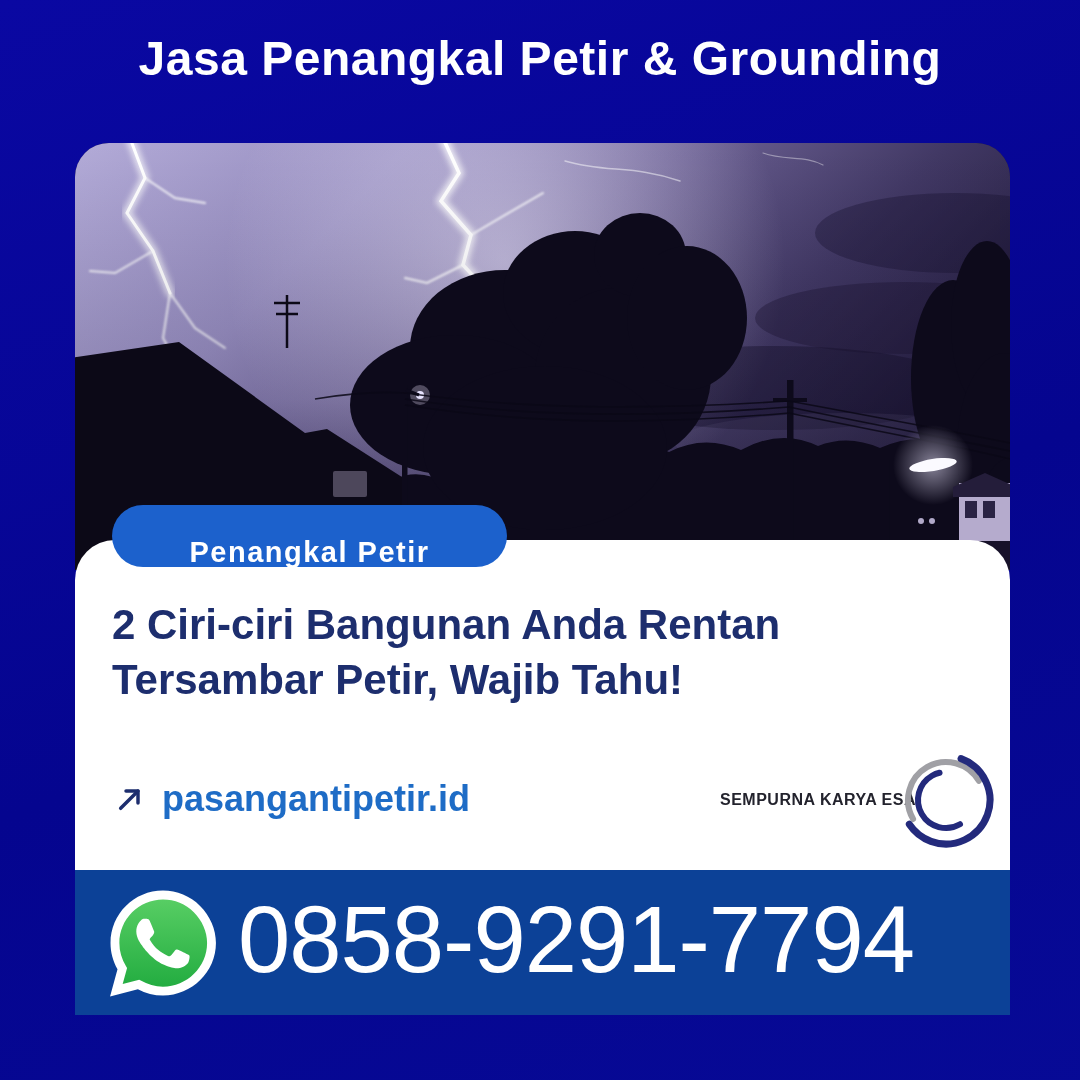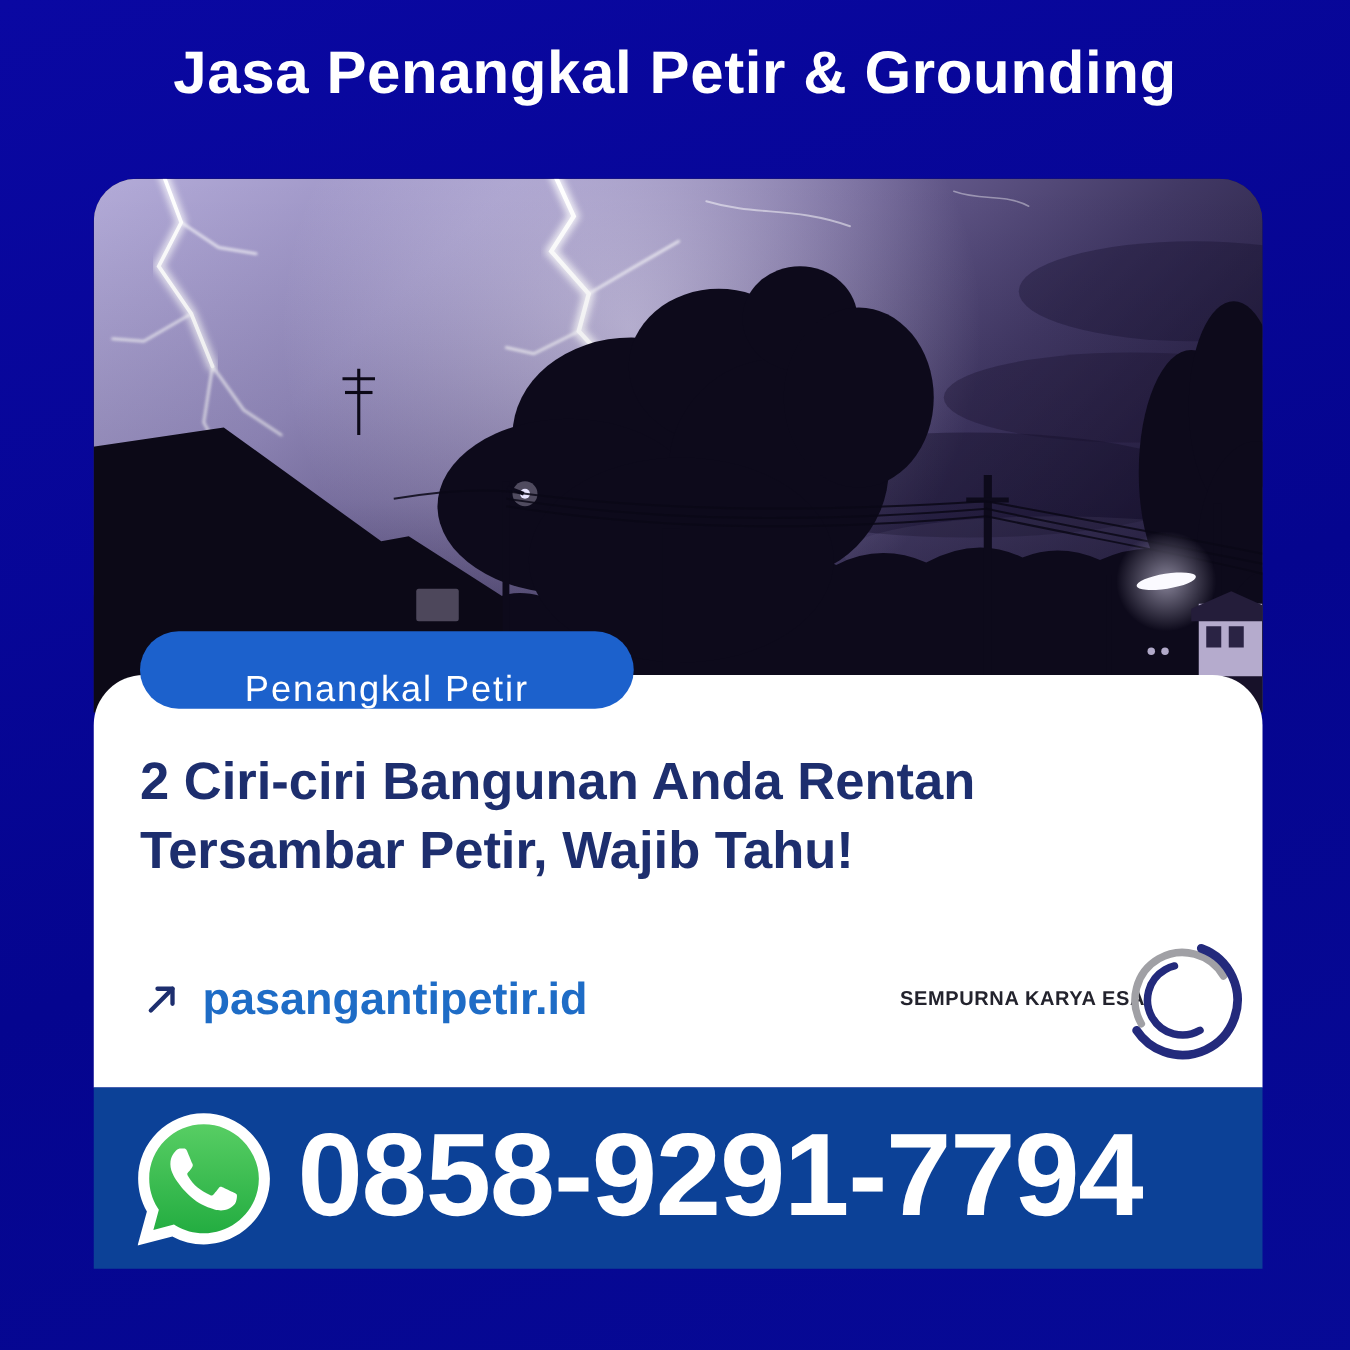--- a/index.html
+++ b/index.html
@@ -12,38 +12,38 @@
   
   .photo{position:absolute;left:75px;top:143px;width:935px;height:427px;
     border-radius:34px 34px 0 0;overflow:hidden;background:#241d3f;}
   .photo svg{display:block;width:935px;height:427px;}
   
   .card{position:absolute;left:75px;top:540px;width:935px;height:330px;
     background:#ffffff;border-radius:40px 40px 0 0;}
   
   .badge{position:absolute;left:112px;top:505px;width:395px;height:62px;
     background:#1c61cc;border-radius:31px;display:flex;align-items:center;justify-content:center;z-index:5;}
-  .badge span{color:#ffffff;font-size:29px;font-weight:400;letter-spacing:1.5px;margin-top:32px;}
+  .badge span{color:#ffffff;font-size:29px;font-weight:700;letter-spacing:1.5px;margin-top:32px;}
   
   .headline{position:absolute;left:37px;top:58px;max-width:820px;margin:0;
     color:#1d2e6e;font-size:42px;font-weight:700;line-height:1.3;letter-spacing:0;}
   
   .weblink{position:absolute;left:39px;top:238px;display:flex;align-items:center;gap:16px;cursor:pointer;text-align:center;}
   .weblink .arrow{width:32px;height:32px;flex:0 0 auto;}
   .weblink span{color:#1e6cc6;font-size:36px;font-weight:700;letter-spacing:0;}
   
   .logo{position:absolute;right:22px;top:205px;width:300px;height:110px;}
   .logo .company{position:absolute;right:72px;top:46px;white-space:nowrap;
     color:#23232d;font-size:16px;font-weight:800;letter-spacing:.5px;}
   .logo .swirl{position:absolute;right:-8px;top:5px;width:100px;height:100px;}
   
   .bar{position:absolute;left:75px;top:870px;width:935px;height:145px;
     background:#0c4197;display:flex;align-items:center;padding-left:35px;box-sizing:border-box;cursor:pointer;}
   .bar .wa{width:106px;height:121px;flex:0 0 auto;margin-top:2px;}
-  .bar .phone{color:#ffffff;font-size:94px;font-weight:700;letter-spacing:-1px;margin-left:22px;margin-top:-6px;white-space:nowrap;}
+  .bar .phone{color:#ffffff;font-size:94px;font-weight:400;letter-spacing:-1px;margin-left:22px;margin-top:-6px;white-space:nowrap;}
 </style>
 </head>
 <body>
 
 <div class="canvas">
 
   <h1 class="title">Jasa Penangkal Petir &amp; Grounding</h1>
 
   <div class="photo">
     <svg viewBox="0 0 935 427" preserveAspectRatio="none">

